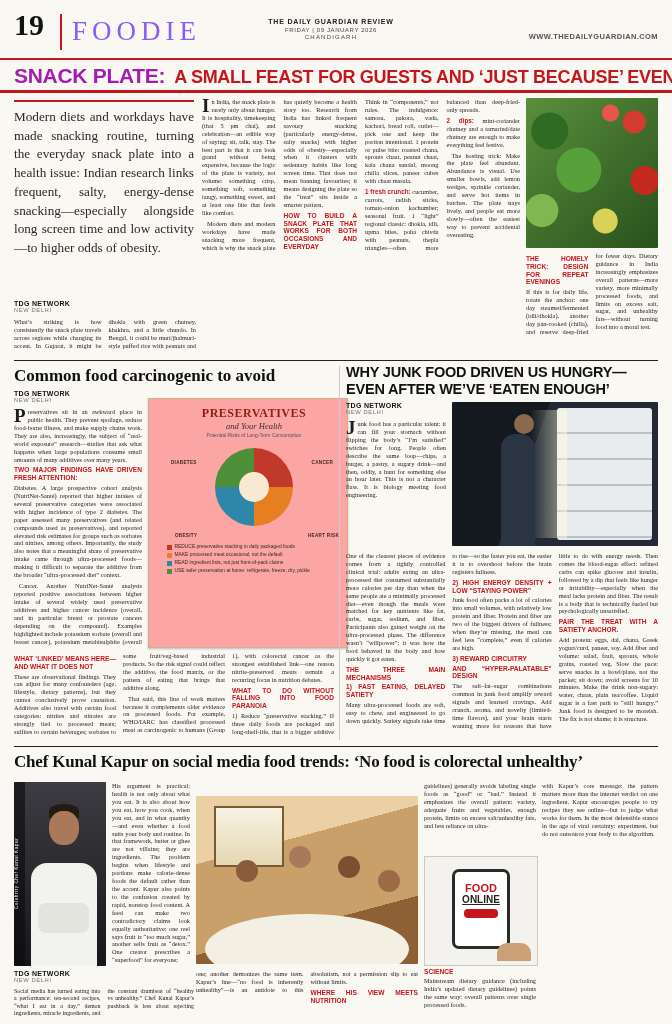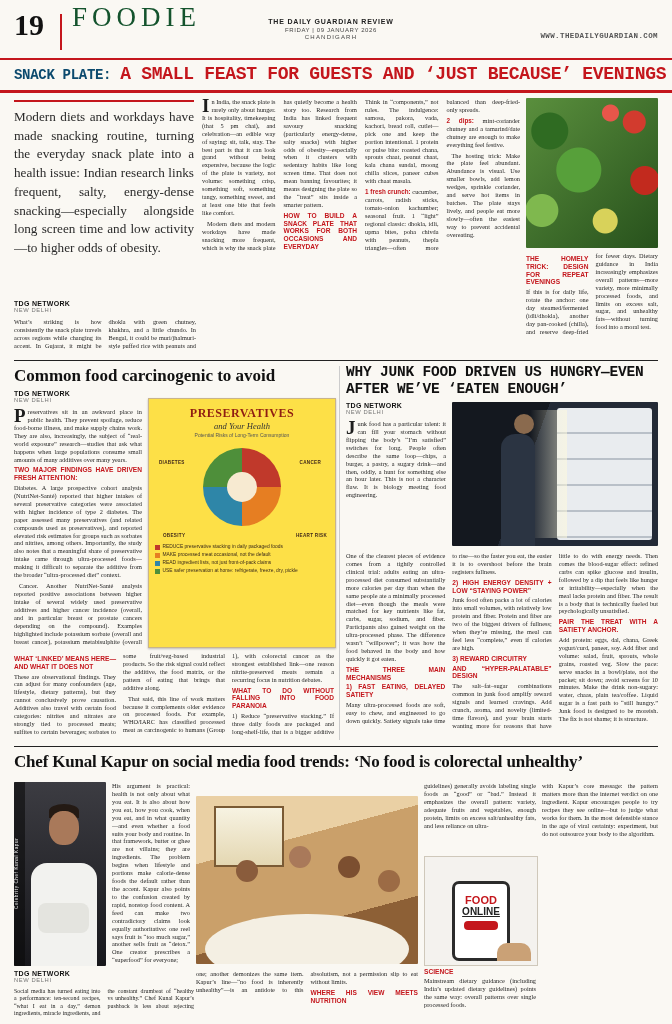--- a/index.html
+++ b/index.html
@@ -2,41 +2,41 @@
 <html><head>
 <meta charset="utf-8">
 <style>
   html,body{margin:0;padding:0;}
   body{
     width:672px;height:1024px;position:relative;overflow:hidden;
     background:#faf8f3;color:#1c1c1c;
     font-family:"Liberation Serif", serif;
   }
   .abs{position:absolute;}
-  .sans{font-family:Liberation Mono, monospace;}
+  .sans{font-family:Liberation Sans, sans-serif;}
   .rule{position:absolute;background:#c4161c;}
   .rule-dark{position:absolute;background:#222;}
   .body-text{font-size:6.3px;line-height:1.26;text-align:justify;color:#1d1d1d;overflow:hidden;}
   .body-text p{margin:0 0 3px 0;text-indent:5px;}
   .body-text p.noindent{text-indent:0;}
   .cols2{column-count:2;column-gap:7px;}
   .cols3{column-count:3;column-gap:7px;}
   .cols4{column-count:4;column-gap:8px;}
   .red-sub{color:#c4161c;font-family:"Liberation Sans",sans-serif;font-weight:700;font-size:6.6px;line-height:1.18;margin:3px 0 2px;text-indent:0;}
   .red-inline{color:#c4161c;font-weight:700;font-family:"Liberation Sans",sans-serif;}
   .dropcap::first-letter{float:left;font-size:19px;line-height:14px;font-weight:700;padding:1px 2px 0 0;}
   .byline{font-family:"Liberation Sans",sans-serif;}
   .byline .nm{font-weight:700;font-size:7px;letter-spacing:.3px;color:#111;}
   .byline .ct{font-size:5.8px;color:#777;letter-spacing:.6px;}
   .photo{position:absolute;overflow:hidden;border-radius:1px;}
   .art-title{font-weight:700;color:#111;}
   
   .masthead-line{font-family:"Liberation Sans",sans-serif;text-align:center;}
   
-  .poster{position:absolute;background:#fde047;border:1px solid #c9b48a;box-shadow:0 1px 2px rgba(0,0,0,.25);}
+  .poster{position:absolute;background:#fca5a5;border:1px solid #c9b48a;box-shadow:0 1px 2px rgba(0,0,0,.25);padding-left:12px;}
   .poster-title{color:#8f1d12;font-weight:700;font-size:12px;text-align:center;letter-spacing:.5px;margin-top:7px;}
   .poster-script{font-style:italic;font-size:8.5px;text-align:center;color:#333;}
   .poster-tag{font-size:5px;text-align:center;color:#555;font-family:"Liberation Sans",sans-serif;margin-top:1px;}
   .wheel-wrap{position:relative;height:104px;}
   .wheel{position:absolute;left:50%;top:10px;transform:translateX(-50%);width:78px;height:78px;border-radius:50%;
     background:conic-gradient(#c0392b 0 25%,#e67e22 25% 50%,#2e86a8 50% 75%,#4e8f3a 75% 100%);}
   .wheel::after{content:"";position:absolute;inset:24px;border-radius:50%;background:#f7ead1;}
   .wheel-label{position:absolute;font:700 4.6px "Liberation Sans",sans-serif;color:#40281a;letter-spacing:.3px;}
   .tip{display:flex;align-items:flex-start;gap:2.5px;margin:2px 6px;font:4.9px/1.25 "Liberation Sans",sans-serif;color:#3a2a1a;text-align:left;}
   .tip-dot{flex:0 0 5px;width:5px;height:5px;margin-top:.5px;}
@@ -61,41 +61,41 @@
   .chef-arms{position:absolute;left:26%;bottom:18%;width:56%;height:16%;background:#e4e4df;border-radius:8px;}
   .chef-head{position:absolute;left:38%;top:16%;width:30px;height:34px;border-radius:46%;background:#a9795a;}
   .chef-hair{position:absolute;left:38%;top:12%;width:30px;height:14px;border-radius:50% 50% 0 0;background:#241a14;}
   .chef-strip{position:absolute;left:0;top:0;bottom:0;width:11px;background:rgba(10,10,10,.6);color:#eee;
     writing-mode:vertical-rl;transform:rotate(180deg);font:4.6px "Liberation Sans",sans-serif;letter-spacing:.6px;text-align:center;padding-top:2px;}
   .family{background:linear-gradient(165deg,#ead0a4 0 30%,#caa06a 30% 70%,#8d6036 70% 100%);}
   .fam-window{position:absolute;left:8%;top:6%;width:30%;height:34%;background:linear-gradient(#f7f3e2,#e4d7b2);border:2px solid #7a5a34;}
   .fam-table{position:absolute;left:4%;right:4%;bottom:-12%;height:42%;background:#f4efe3;border-radius:50%;}
   .fam-head{position:absolute;width:22px;height:22px;border-radius:50%;}
   .food-card{position:absolute;background:#f4f2ee;border:1px solid #cfc8ba;}
-  .phone{position:absolute;left:50%;top:24px;transform:translateX(-50%);width:52px;height:74px;background:#fff;border:3px solid #2b2b2b;border-radius:7px;text-align:center;}
+  .phone{position:absolute;left:50%;top:12px;transform:translateX(-50%);width:52px;height:74px;background:#fff;border:3px solid #2b2b2b;border-radius:7px;text-align:center;}
   .phone-btn{margin:4px auto 0;width:34px;height:9px;background:#c4161c;border-radius:4px;}
   .hand{position:absolute;right:6px;bottom:4px;width:34px;height:18px;background:#caa176;border-radius:10px 10px 0 0;}
   .sub-label{font:700 6.6px "Liberation Sans",sans-serif;color:#c4161c;}
 </style>
 </head>
 <body>
 
 <div class="abs" style="left:14px;top:8px;font:700 30px 'Liberation Serif',serif;color:#111;">19</div>
 <div class="rule" style="left:60px;top:14px;width:2px;height:36px;"></div>
-<div class="abs" style="left:72px;top:2px;font:400 27px 'Liberation Serif',serif;letter-spacing:5px;color:#14532d;">FOODIE</div>
+<div class="abs" style="left:72px;top:16px;font:400 27px 'Liberation Serif',serif;letter-spacing:5px;color:#8b5cf6;">FOODIE</div>
 <div class="abs" style="left:226px;top:18px;width:210px;">
   <div class="masthead-line" style="font-weight:700;font-size:7px;letter-spacing:.8px;color:#222;">THE DAILY GUARDIAN REVIEW</div>
   <div class="masthead-line" style="font-size:6px;letter-spacing:.6px;color:#444;margin-top:2px;">FRIDAY | 09 JANUARY 2026</div>
   <div class="masthead-line" style="font-size:6px;letter-spacing:1.2px;color:#444;margin-top:1px;">CHANDIGARH</div>
 </div>
 <div class="abs sans" style="right:14px;top:32px;font-weight:700;font-size:7.5px;color:#555;letter-spacing:.4px;">WWW.THEDAILYGUARDIAN.COM</div>
 <div class="rule" style="left:0;top:58px;width:672px;height:1.5px;"></div>
 
 <div class="abs" style="left:14px;top:64px;width:644px;white-space:nowrap;">
-  <span class="sans" style="font-weight:700;font-size:14px;color:#0c4a6e;letter-spacing:-.3px;">SNACK PLATE:</span>
+  <span class="sans" style="font-weight:700;font-size:21px;color:#a21caf;letter-spacing:-.3px;">SNACK PLATE:</span>
   <span class="sans" style="font-weight:700;font-size:18px;color:#c4161c;letter-spacing:-.3px;margin-left:5px;">A SMALL FEAST FOR GUESTS AND ‘JUST BECAUSE’ EVENINGS</span>
 </div>
 <div class="rule" style="left:0;top:90px;width:672px;height:2.5px;"></div>
 
 <div class="abs" style="left:14px;top:100px;width:180px;height:194px;border-top:2px solid #c4161c;padding-top:6px;
             font-size:13.2px;line-height:1.42;color:#2a2a2a;text-align:justify;overflow:hidden;">Modern diets and workdays have made snacking routine, turning the everyday snack plate into a health issue: Indian research links frequent, salty, energy-dense snacking—especially alongside long screen time and low activity—to higher odds of obesity.</div>
 
 <div class="abs byline" style="left:14px;top:300px;">
   <div class="nm">TDG NETWORK</div>
   <div class="ct">NEW DELHI</div>

